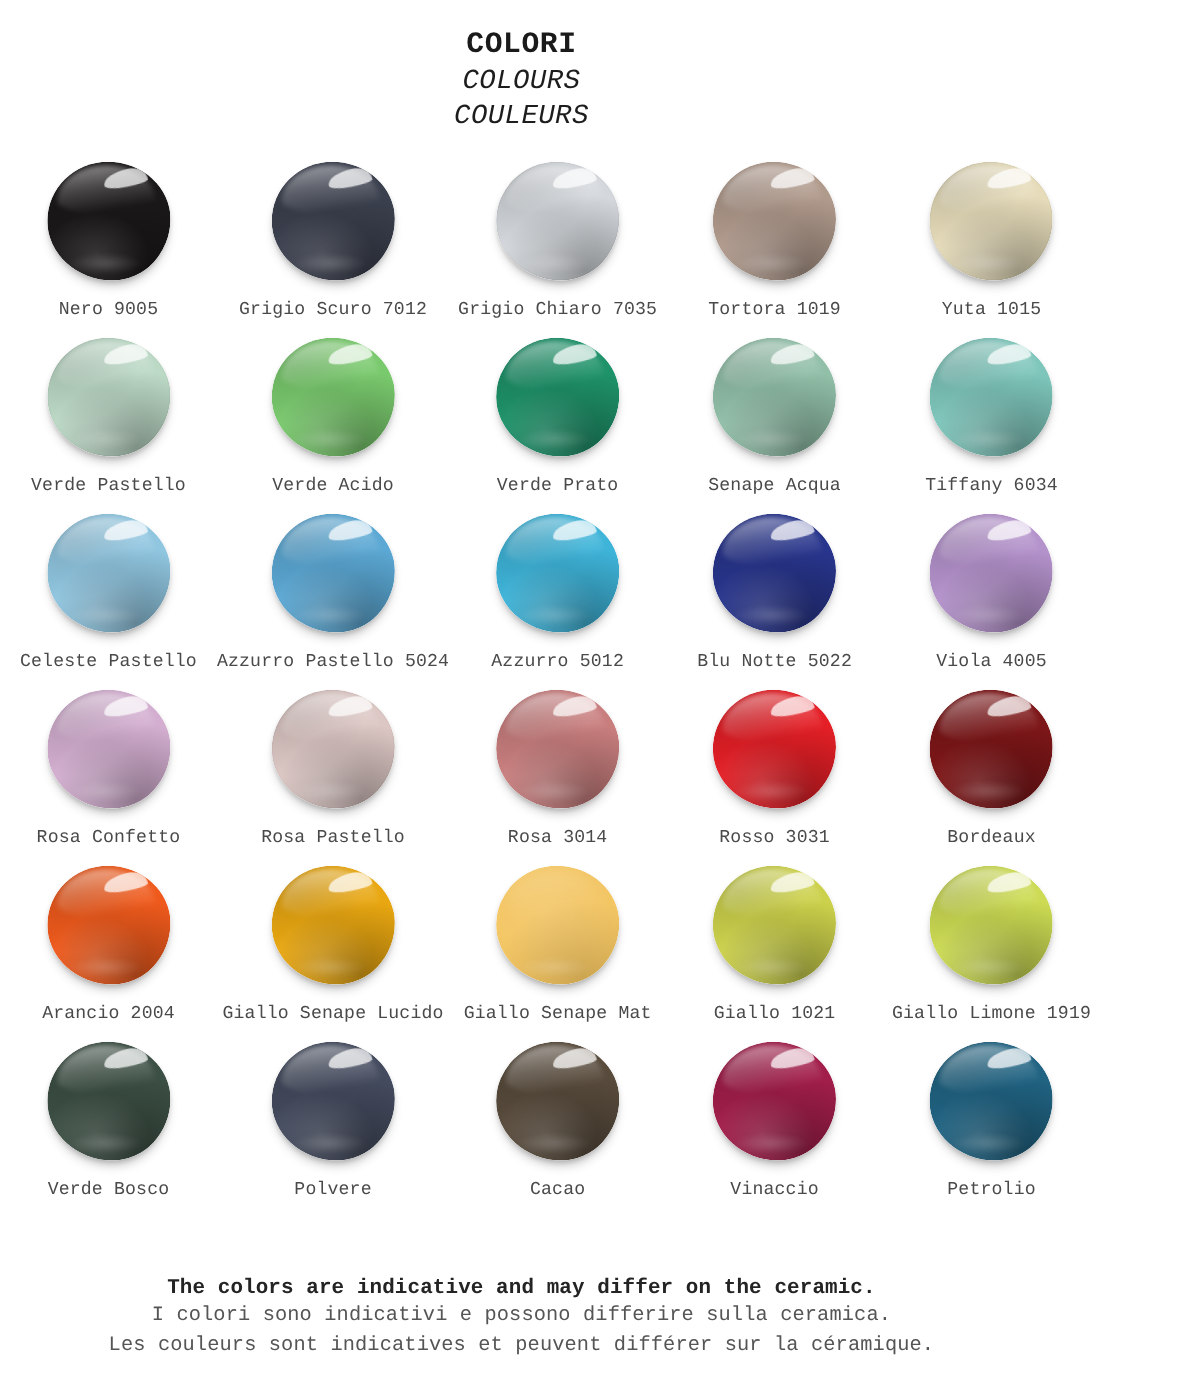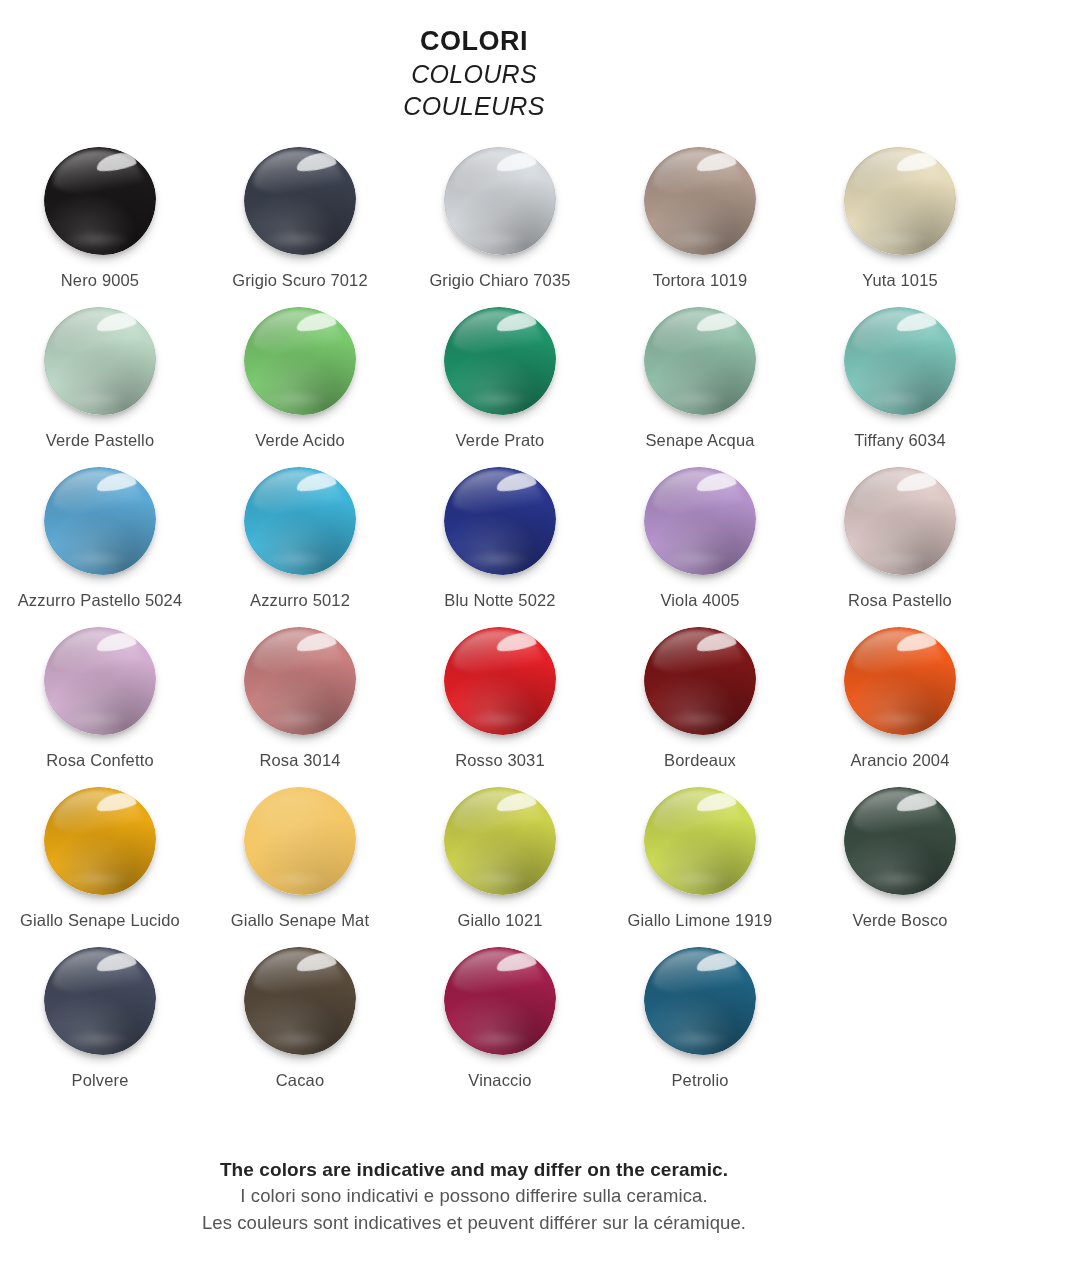--- a/index.html
+++ b/index.html
@@ -14,20 +14,21 @@
     font-family: "Liberation Sans", sans-serif;
     color: #3a3a3a;
     overflow: hidden;
   }
 
   .page {
     position: relative;
     width: 948px;
     height: 1262px;
     box-sizing: border-box;
+    font-family: Liberation Mono, monospace;
   }
 
   
   .header {
     padding-top: 26px;
     text-align: center;
   }
   .title-main {
     font-size: 27px;
     font-weight: bold;
@@ -307,20 +308,31 @@
             <div class="base"></div>
             <div class="sheen"></div>
             <div class="spec"></div>
             <div class="bounce"></div>
           </div>
         </div>
         <div class="swatch-label">Tiffany 6034</div>
       </div>
       <div class="swatch-cell">
         <div class="blob-wrap">
+          <div class="blob" style="--c: #90c6e0;">
+            <div class="base"></div>
+            <div class="sheen"></div>
+            <div class="spec"></div>
+            <div class="bounce"></div>
+          </div>
+        </div>
+        <div class="swatch-label">Celeste Pastello</div>
+      </div>
+      <div class="swatch-cell">
+        <div class="blob-wrap">
           <div class="blob" style="--c: #5ba8d4;">
             <div class="base"></div>
             <div class="sheen"></div>
             <div class="spec"></div>
             <div class="bounce"></div>
           </div>
         </div>
         <div class="swatch-label">Azzurro Pastello 5024</div>
       </div>
       <div class="swatch-cell">
@@ -351,39 +363,39 @@
             <div class="base"></div>
             <div class="sheen"></div>
             <div class="spec"></div>
             <div class="bounce"></div>
           </div>
         </div>
         <div class="swatch-label">Viola 4005</div>
       </div>
       <div class="swatch-cell">
         <div class="blob-wrap">
+          <div class="blob" style="--c: #d3aed0;">
+            <div class="base"></div>
+            <div class="sheen"></div>
+            <div class="spec"></div>
+            <div class="bounce"></div>
+          </div>
+        </div>
+        <div class="swatch-label">Rosa Confetto</div>
+      </div>
+      <div class="swatch-cell">
+        <div class="blob-wrap">
           <div class="blob light" style="--c: #dcc7c4;">
             <div class="base"></div>
             <div class="sheen"></div>
             <div class="spec"></div>
             <div class="bounce"></div>
           </div>
         </div>
         <div class="swatch-label">Rosa Pastello</div>
-      </div>
-      <div class="swatch-cell">
-        <div class="blob-wrap">
-          <div class="blob" style="--c: #d3aed0;">
-            <div class="base"></div>
-            <div class="sheen"></div>
-            <div class="spec"></div>
-            <div class="bounce"></div>
-          </div>
-        </div>
-        <div class="swatch-label">Rosa Confetto</div>
       </div>
       <div class="swatch-cell">
         <div class="blob-wrap">
           <div class="blob" style="--c: #c97e7e;">
             <div class="base"></div>
             <div class="sheen"></div>
             <div class="spec"></div>
             <div class="bounce"></div>
           </div>
         </div>

